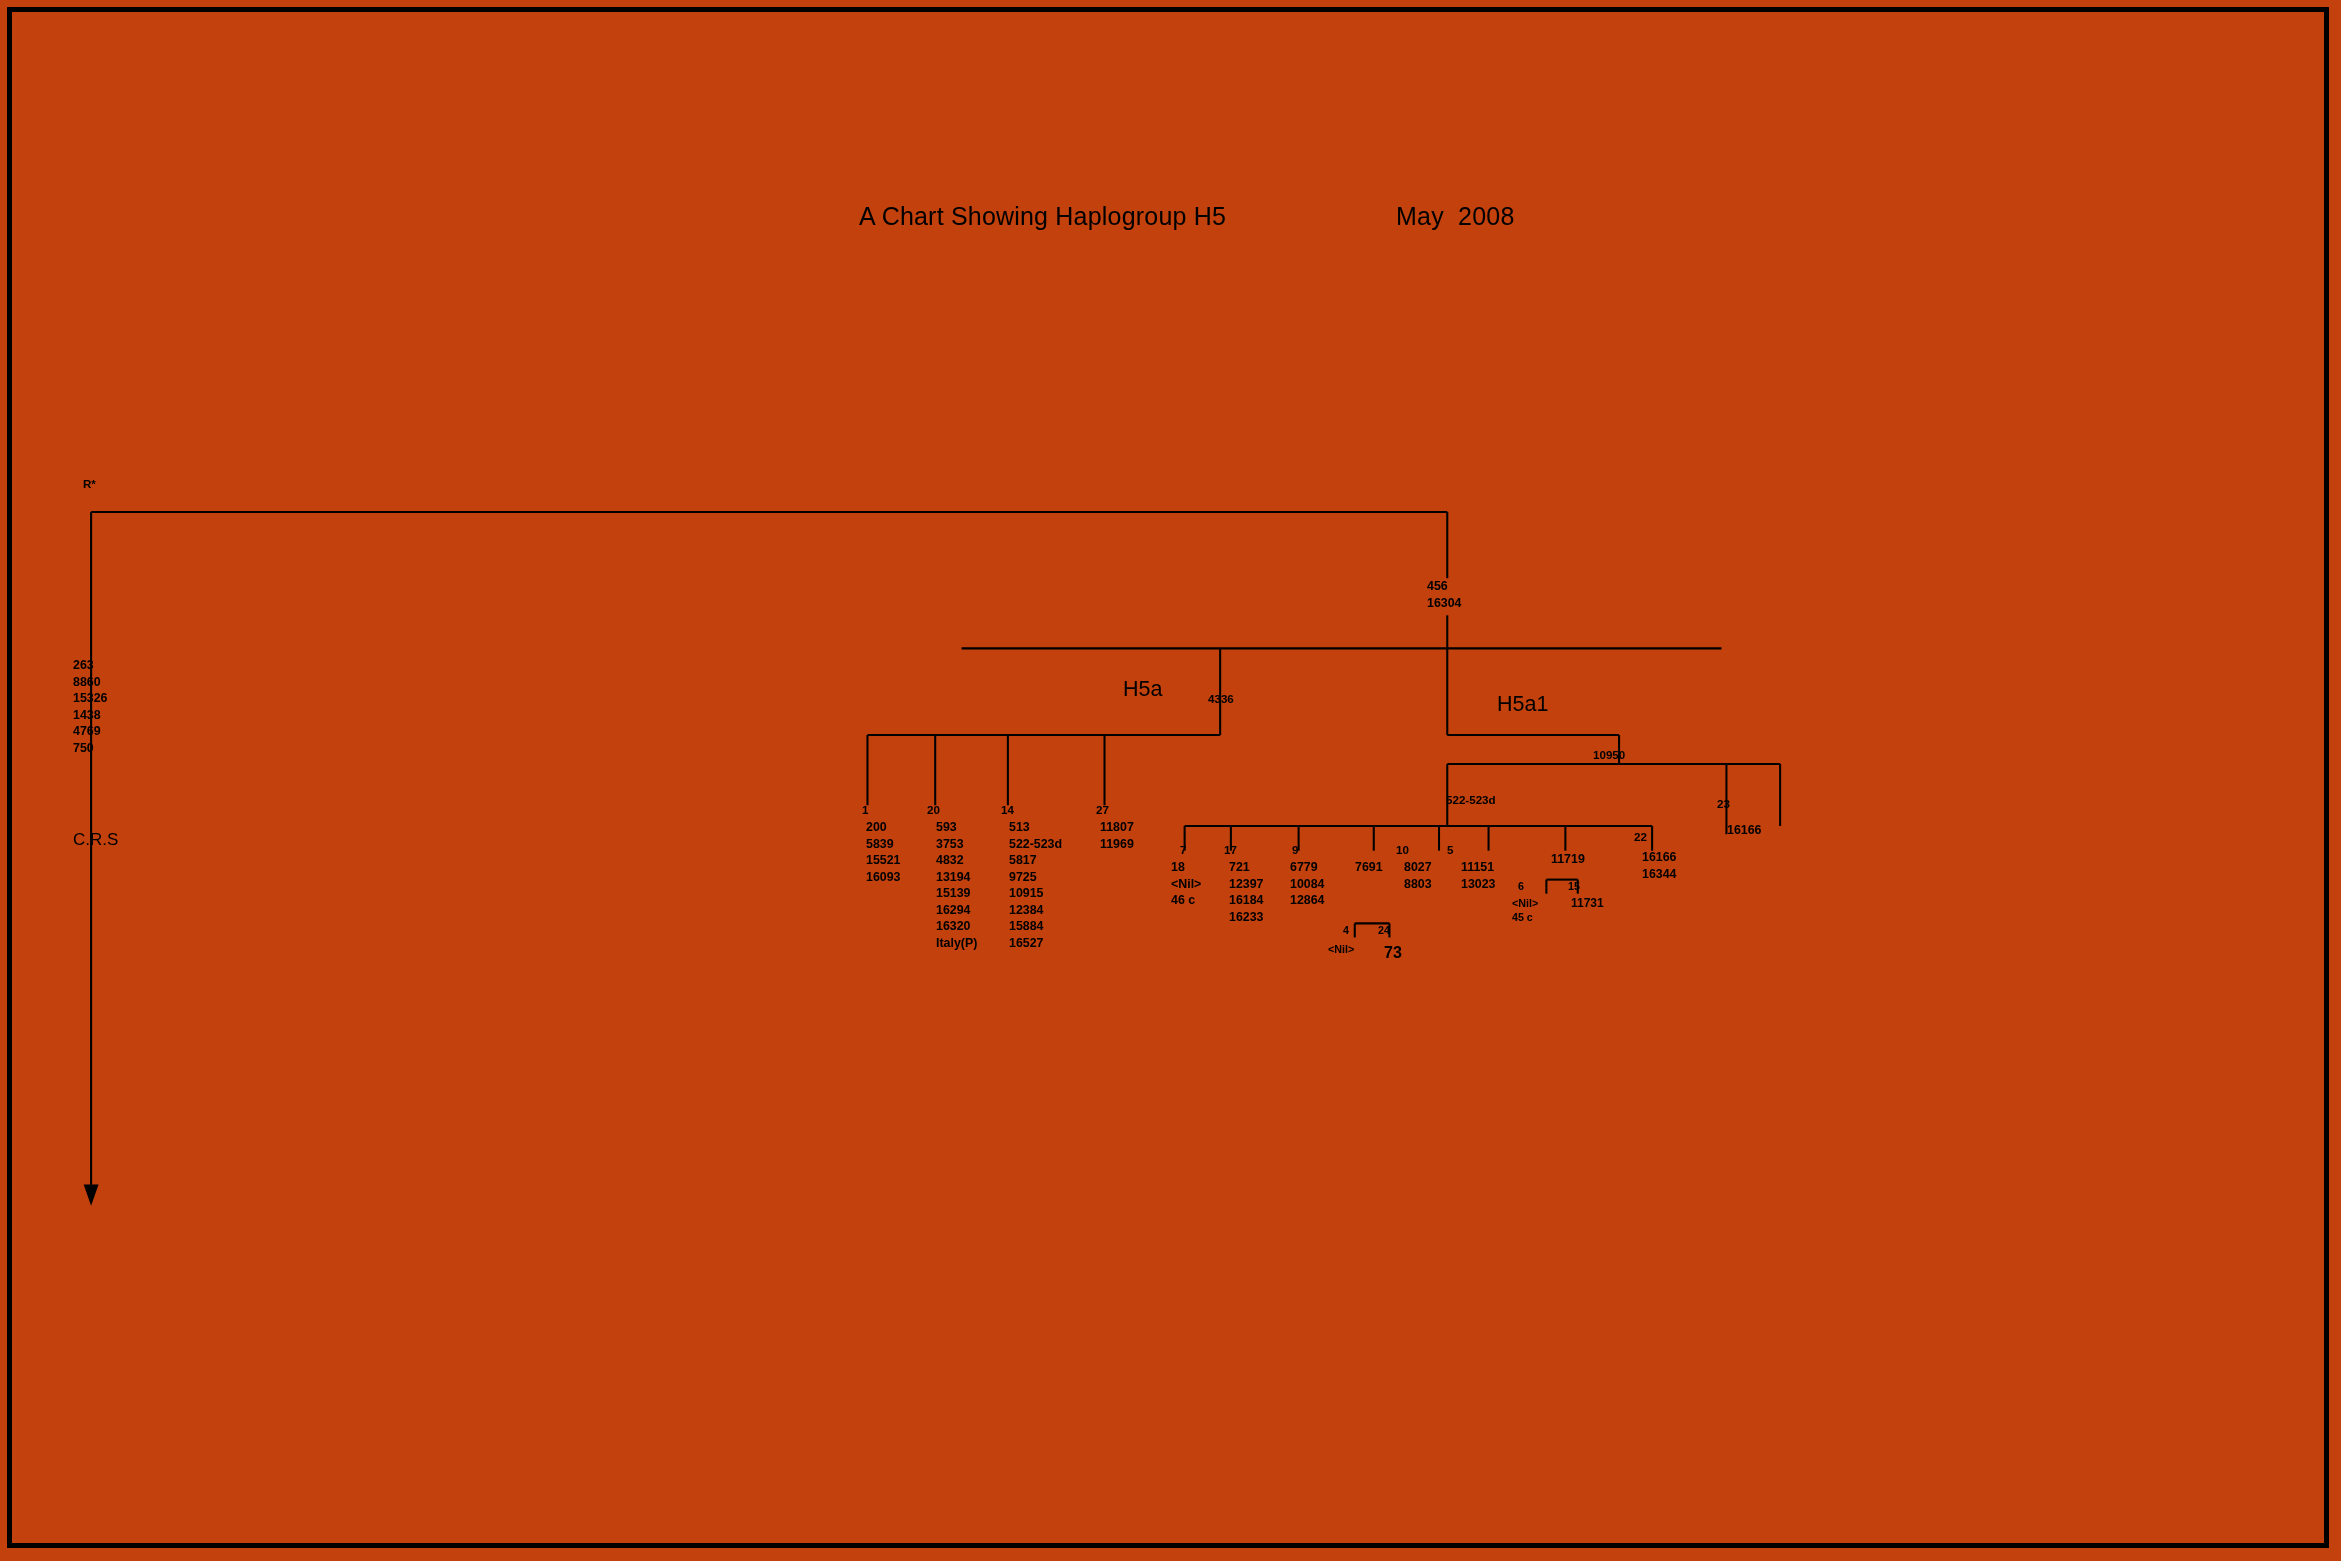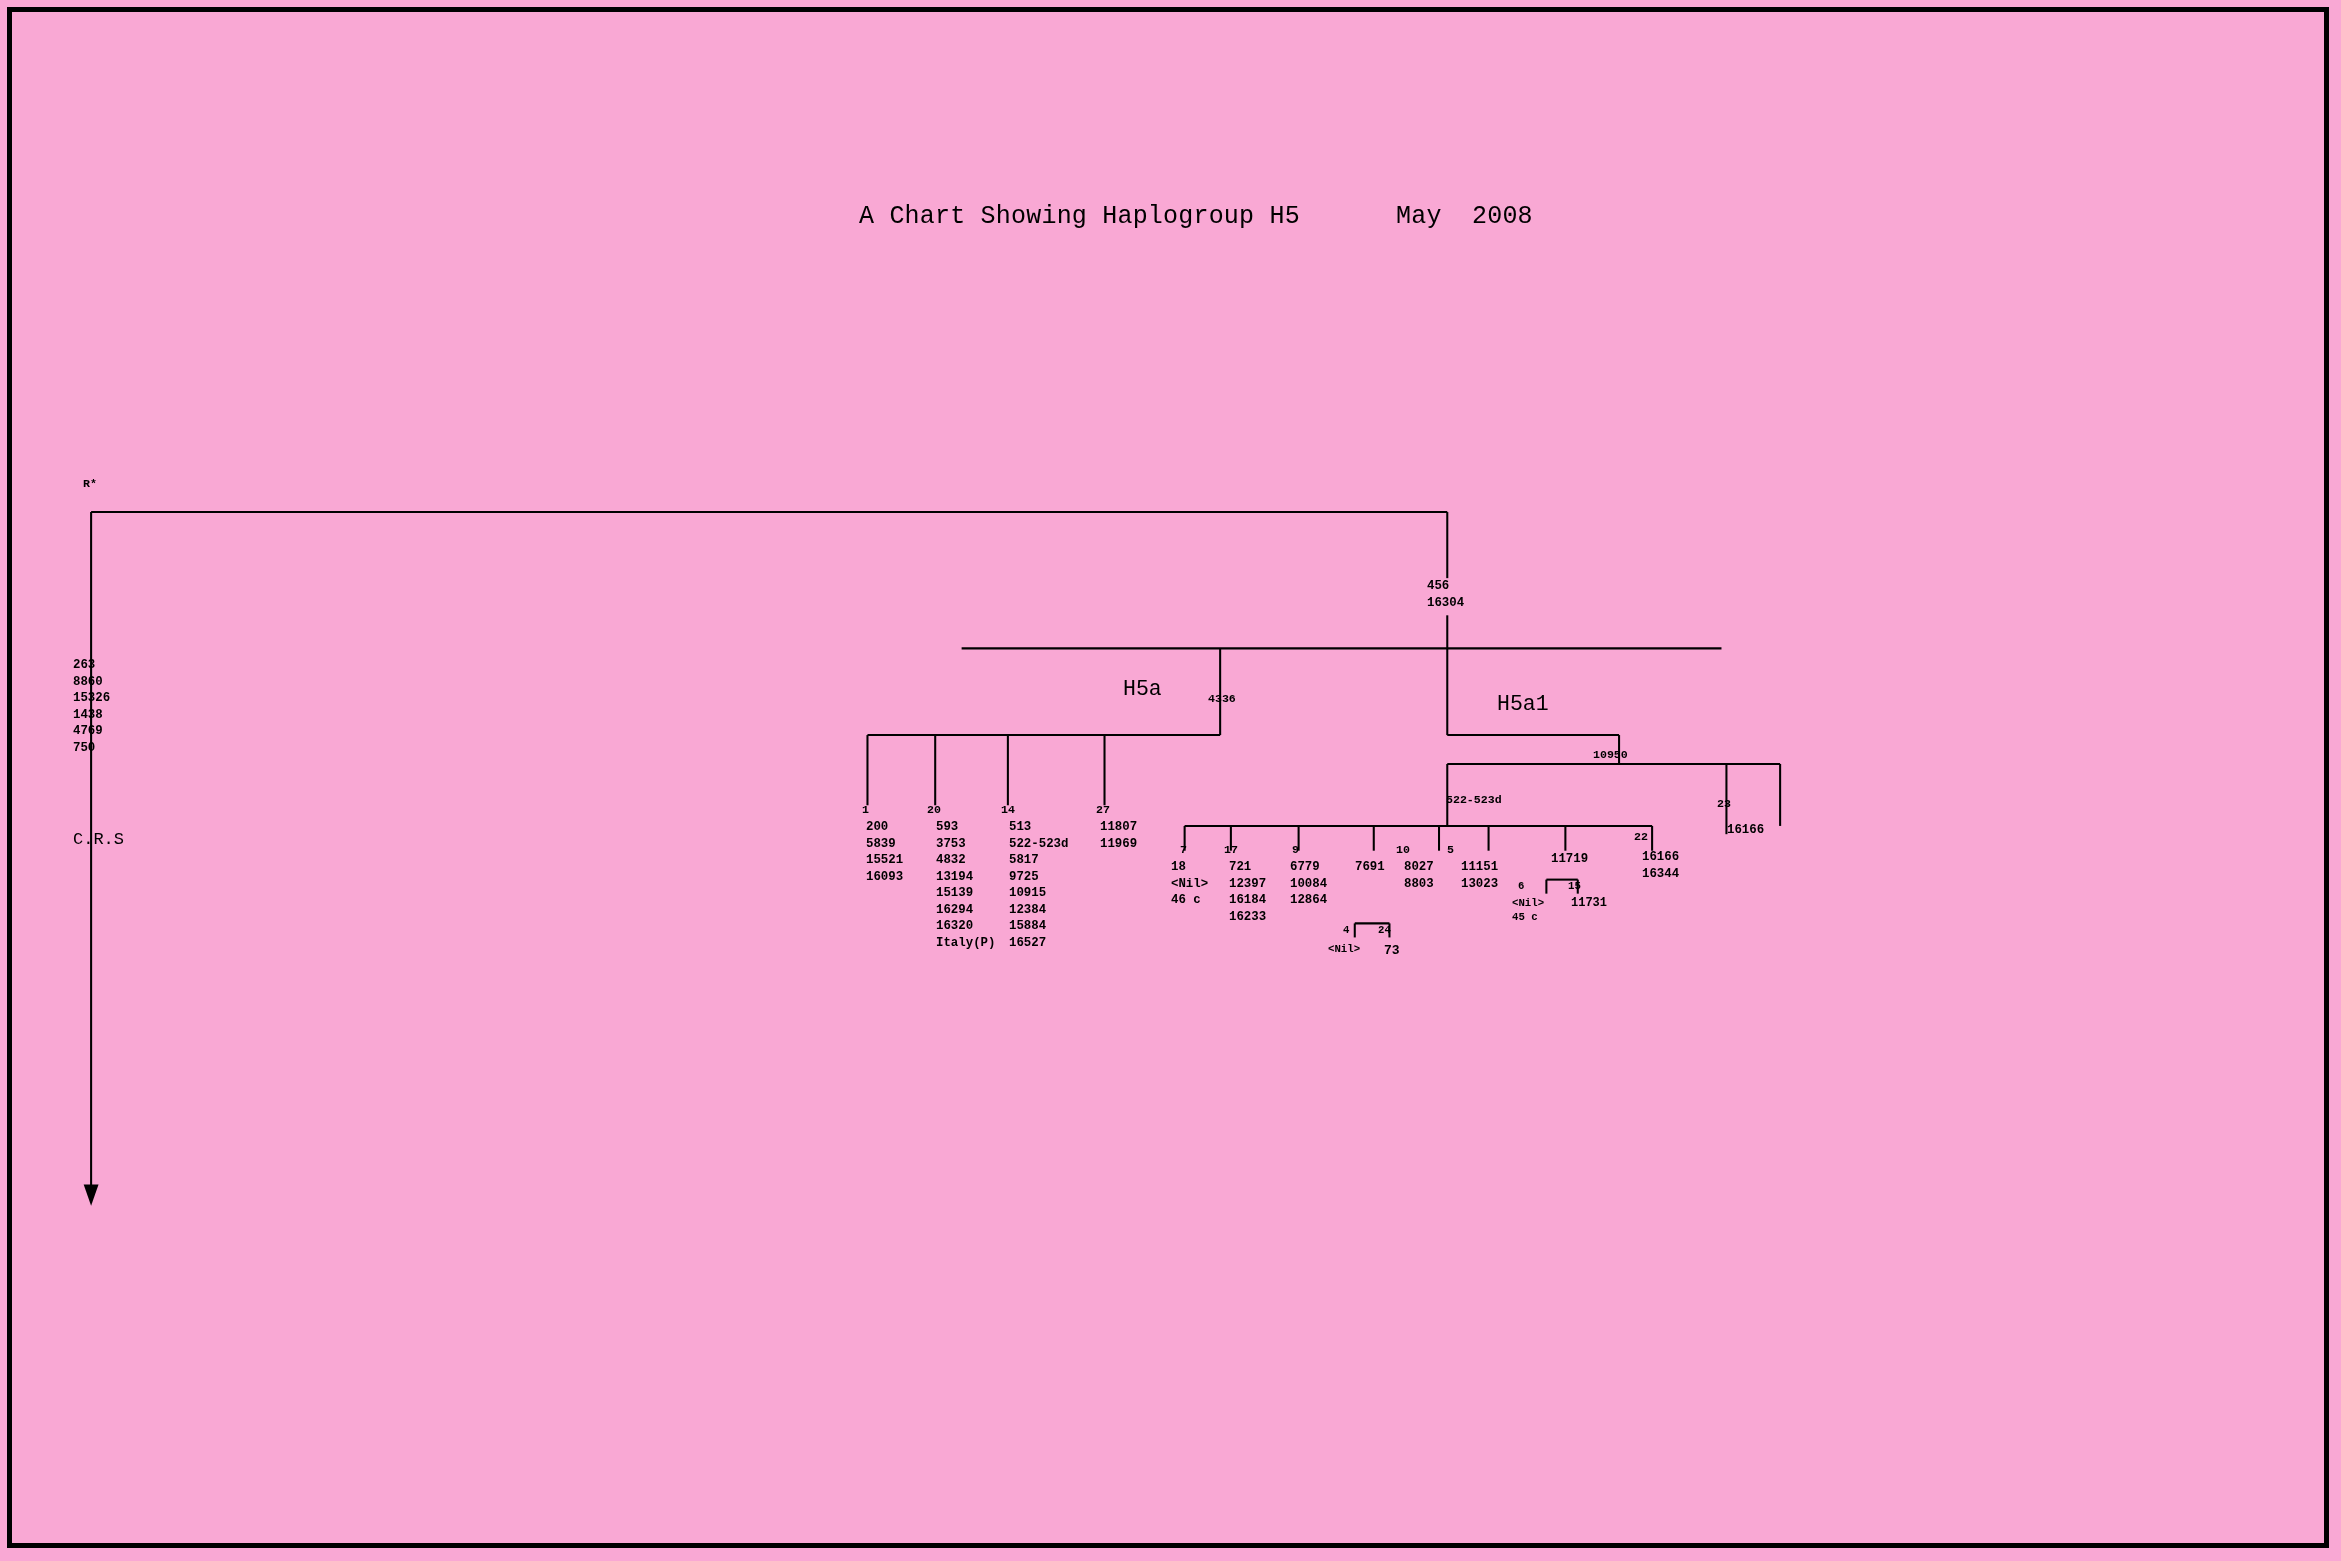--- a/index.html
+++ b/index.html
@@ -4,22 +4,22 @@
 <style>
   html, body {
     margin: 0;
     padding: 0;
     background: #ffffff;
   }
   #page {
     position: relative;
     width: 2342px;
     height: 1561px;
-    background: #f9a8d4;
-    font-family: Liberation Mono, monospace;
+    background: #c2410c;
+    font-family: Liberation Sans, sans-serif;
     overflow: hidden;
   }
   
   #border-frame {
     position: absolute;
     left: 6.6px;
     top: 6.6px;
     width: 2322px;
     height: 1541px;
     border: 5.8px solid #000000;
@@ -196,21 +196,21 @@
 10084
 12864</div>
 
   <div class="lbl small" style="left:1396px; top:843px;">10</div>
   <div class="col" style="left:1355px; top:859px;">7691</div>
 
   <div class="lbl tiny" style="left:1343px; top:924px;">4</div>
   <div class="col" style="left:1328px; top:942px; font-size:10.7px;">&lt;Nil&gt;</div>
 
   <div class="lbl tiny" style="left:1378px; top:924px;">24</div>
-  <div class="col" style="left:1384px; top:942px; font-size:13px;">73</div>
+  <div class="col" style="left:1384px; top:942px; font-size:16px;">73</div>
 
   <div class="lbl small" style="left:1447px; top:843px;">5</div>
   <div class="col" style="left:1404px; top:859px;">8027
 8803</div>
 
   <div class="col" style="left:1461px; top:859px;">11151
 13023</div>
 
   <div class="col" style="left:1551px; top:851px;">11719</div>
 

